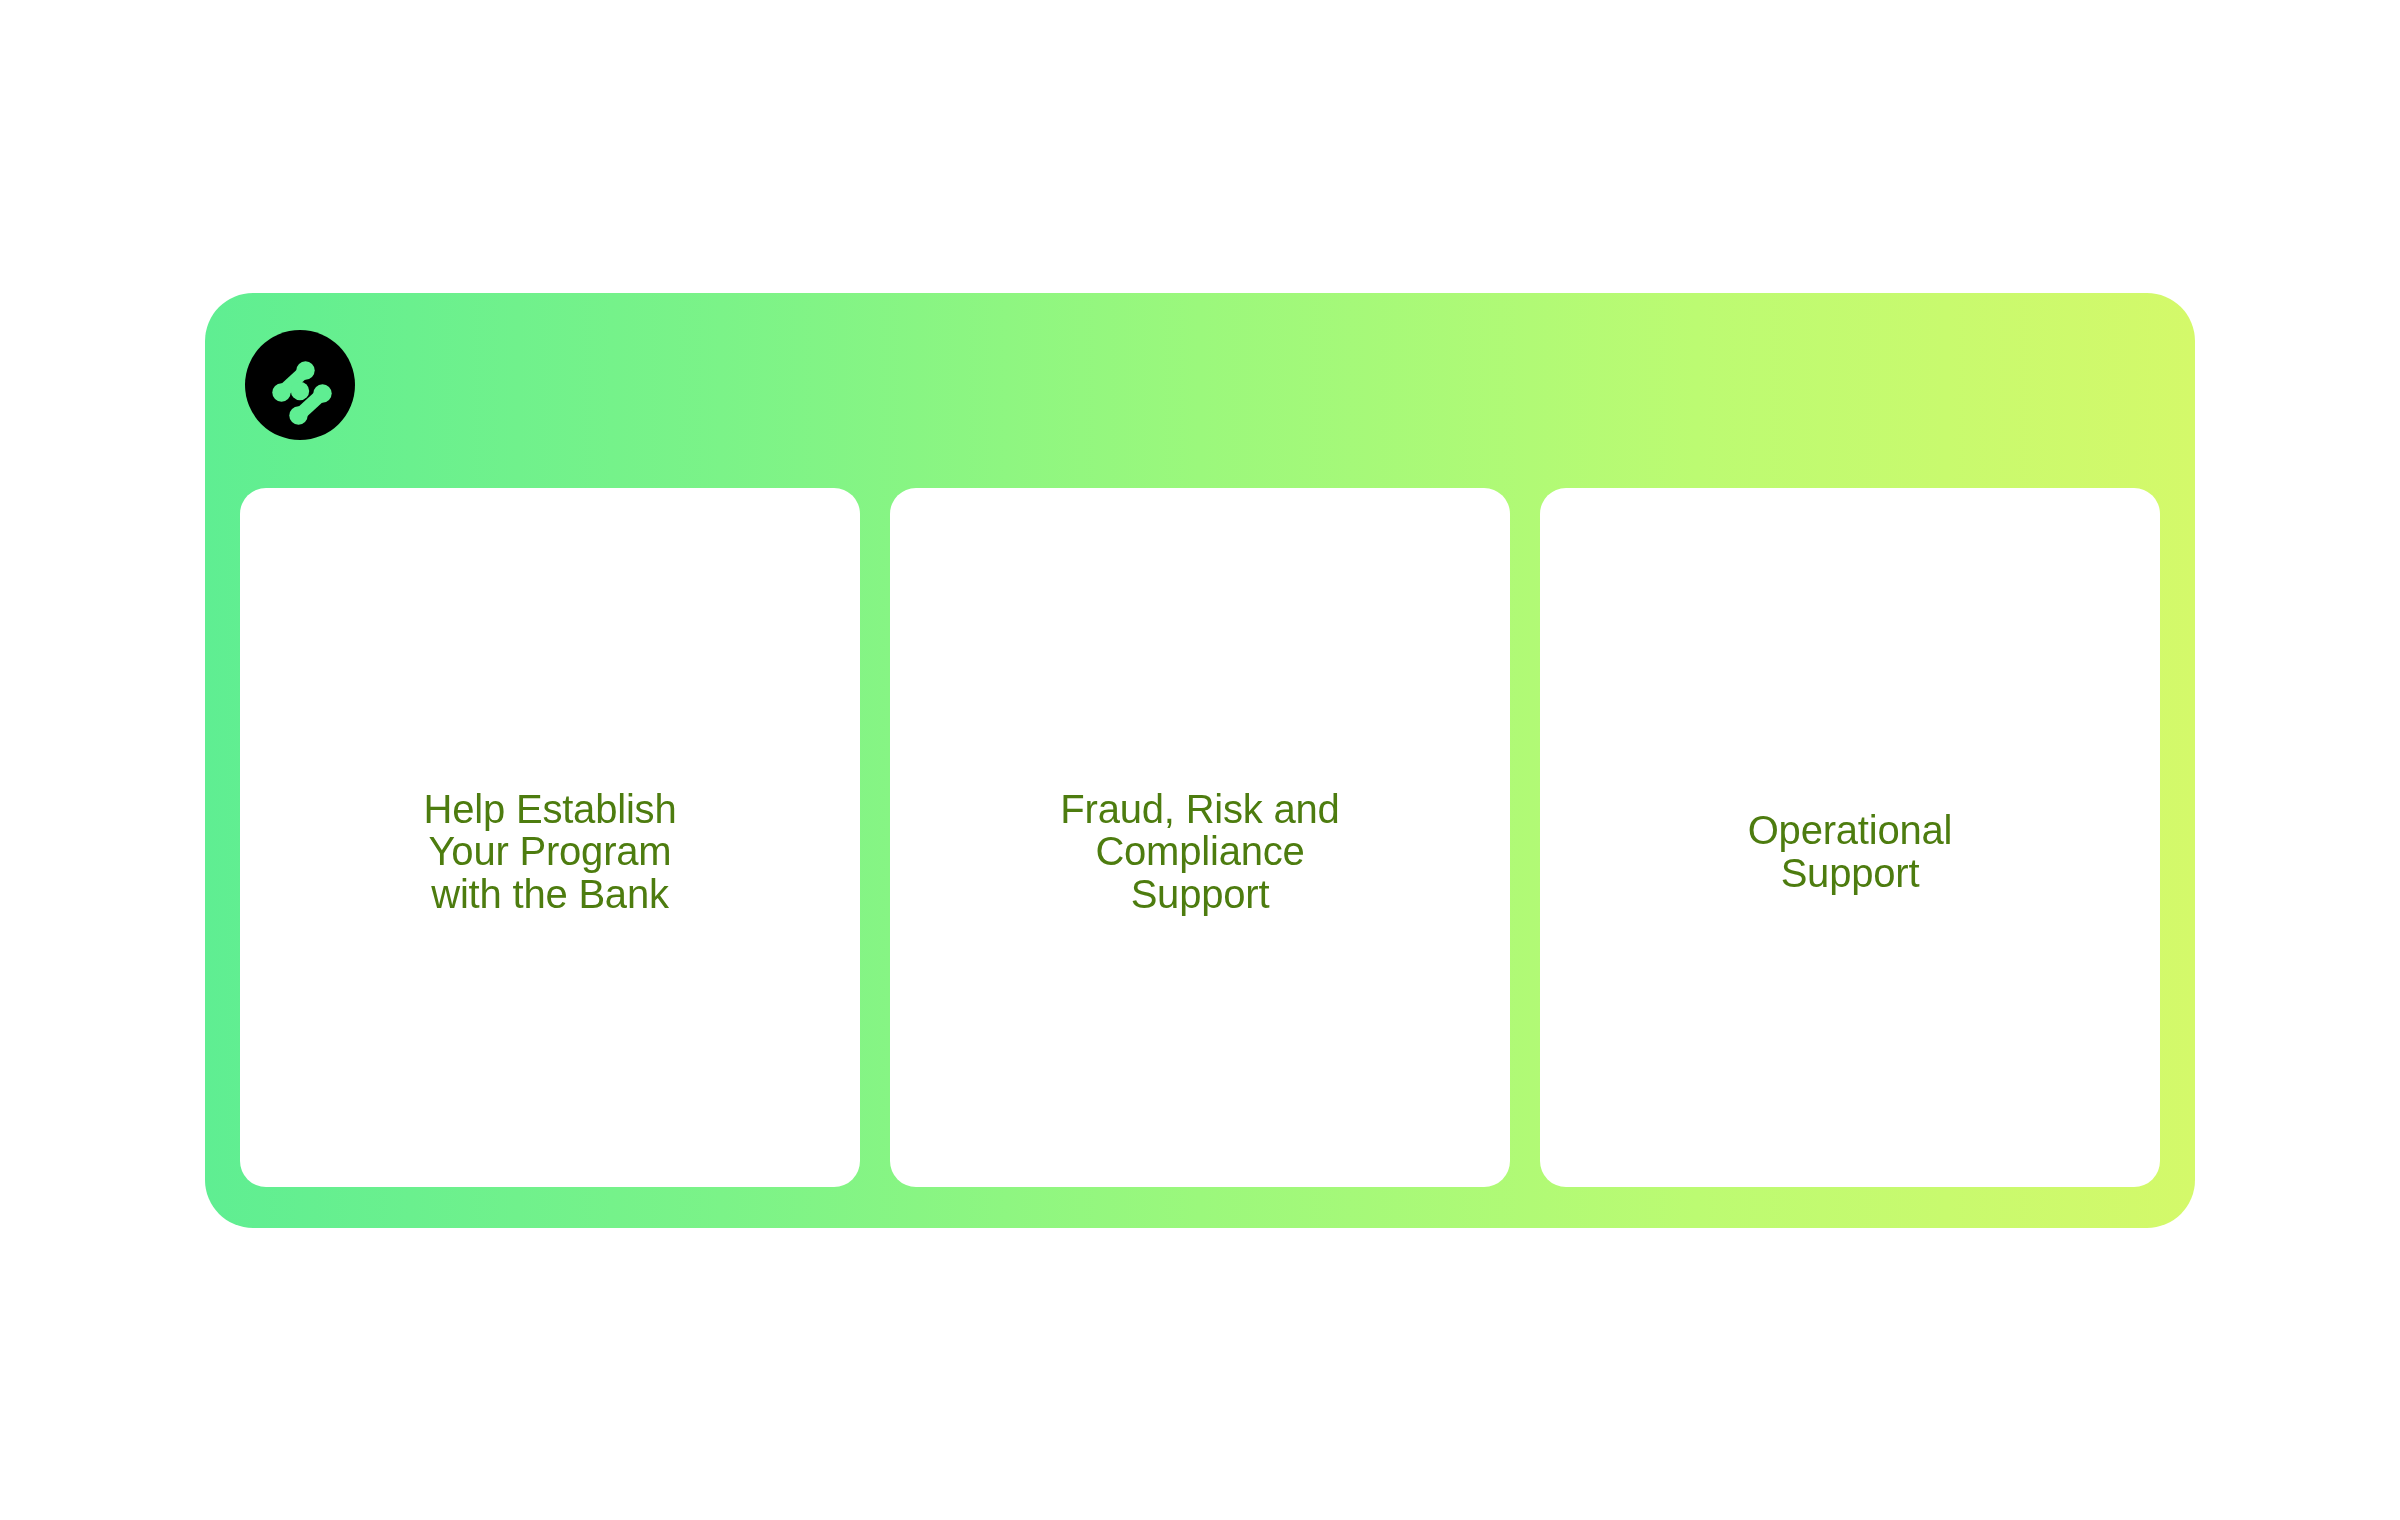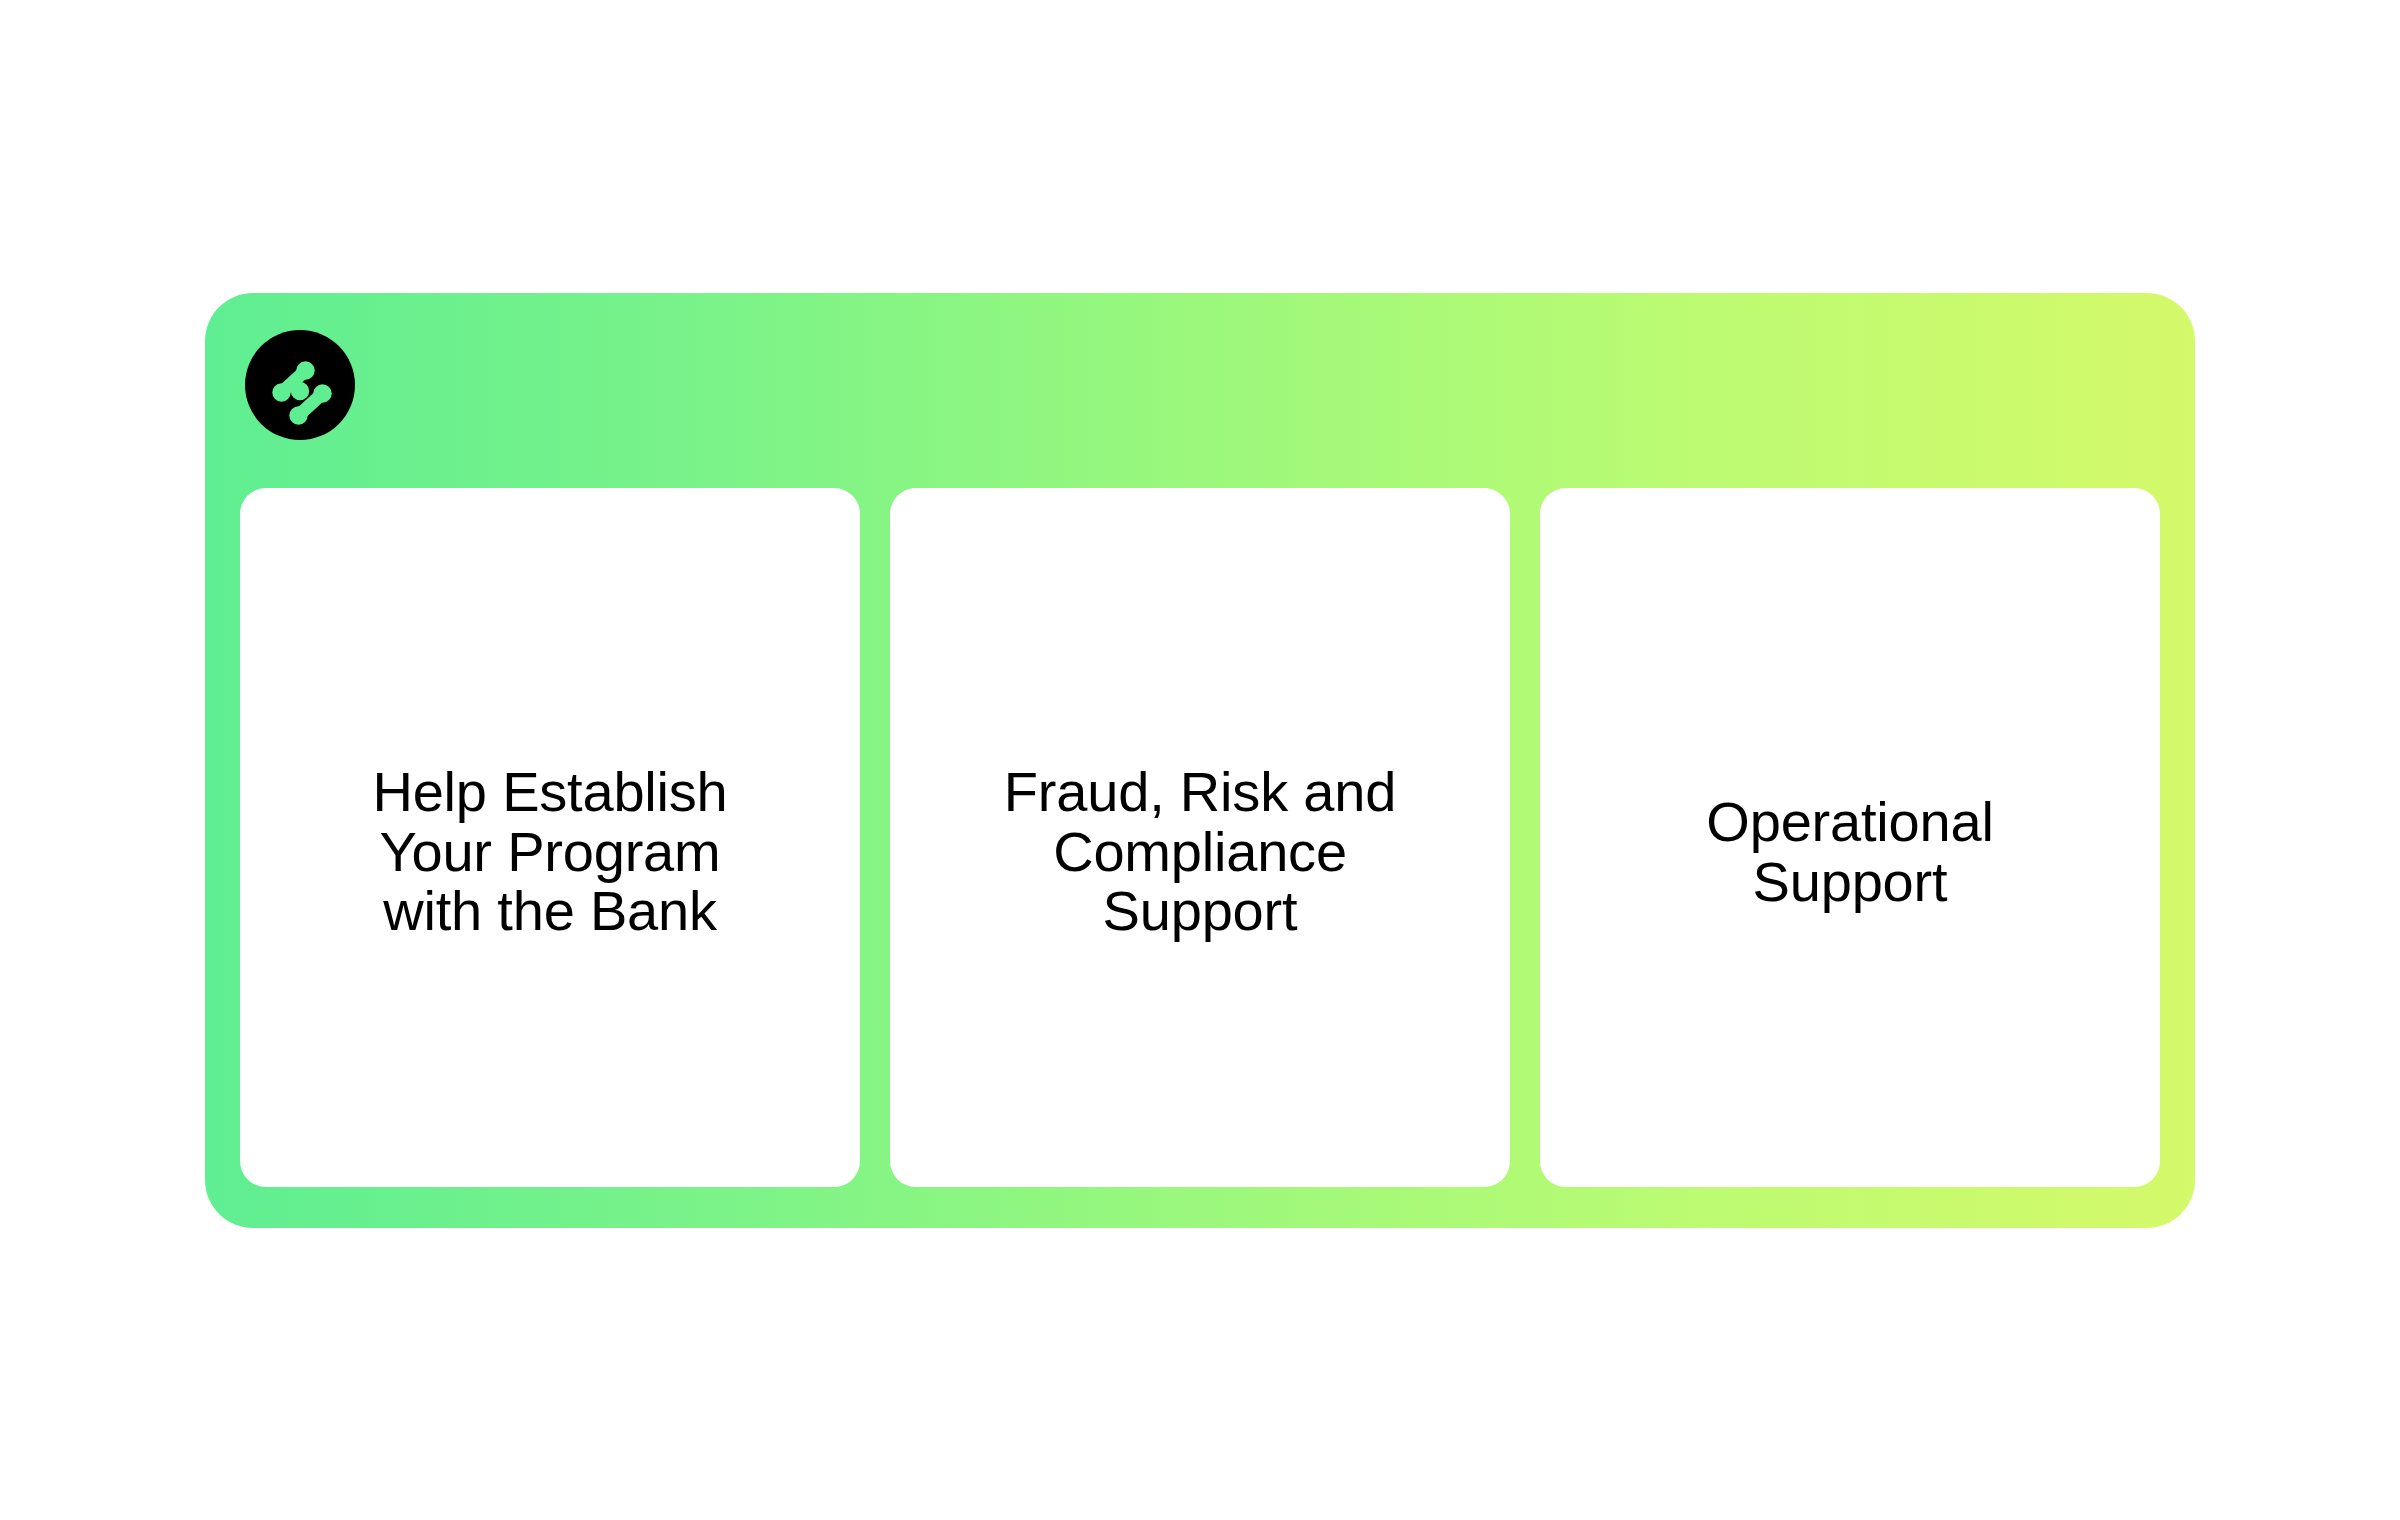--- a/index.html
+++ b/index.html
@@ -71,24 +71,24 @@
     background: #ffffff;
     border-radius: 26px;
     display: flex;
     align-items: center;
     justify-content: center;
     box-sizing: border-box;
     padding: 0 34px;
   }
 
   .card-title {
-    font-size: 56px;
+    font-size: 40px;
     line-height: 1.06;
     font-weight: 400;
-    color: #000000;
+    color: #4d7c0f;
     text-align: center;
     letter-spacing: -0.2px;
     white-space: pre-line;
     margin: 0;
     transform: translateY(14px);
   }
 </style>
 </head>
 <body>
 

